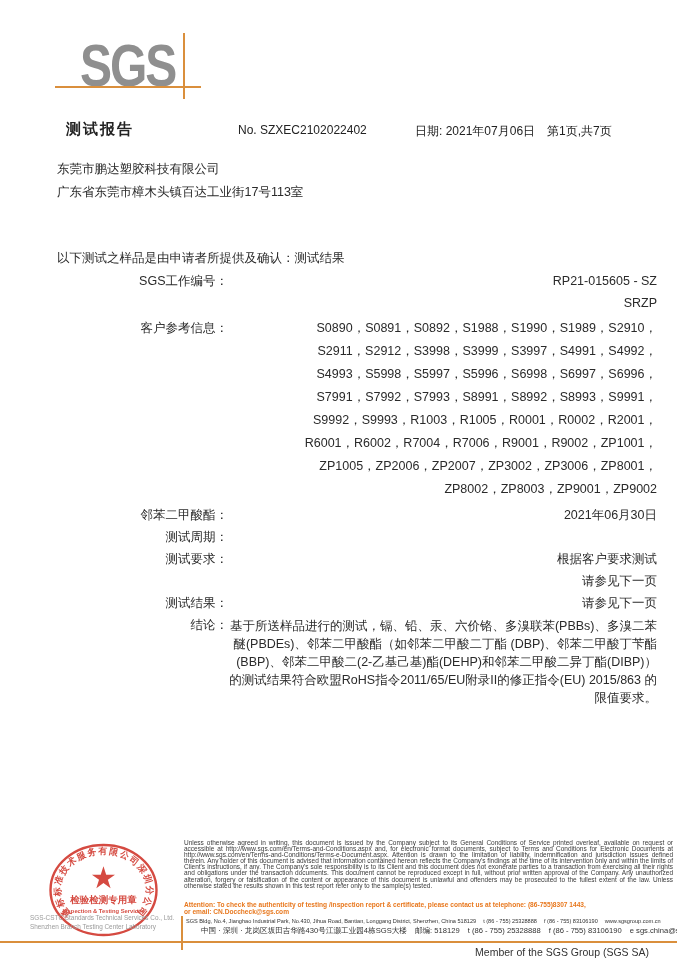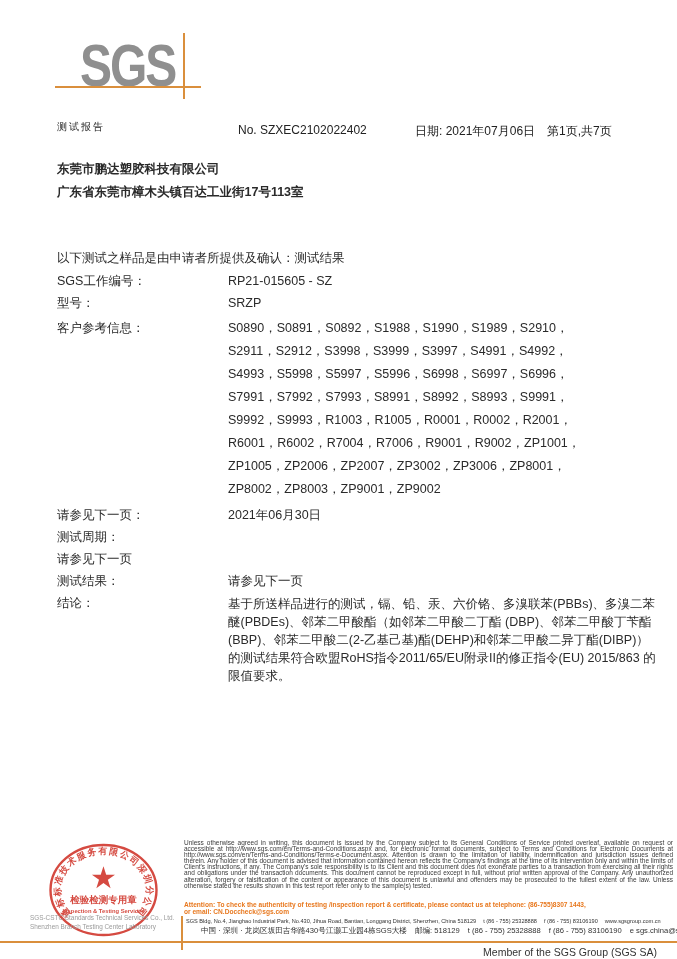--- a/index.html
+++ b/index.html
@@ -6,50 +6,50 @@
   .page{position:relative;width:677px;height:959px;background:#ffffff;overflow:hidden;
         font-family:"Liberation Sans","DejaVu Sans",sans-serif;color:#222;}
 
   
   .logo-text{position:absolute;left:80px;top:32px;font-size:48px;font-weight:bold;
              letter-spacing:-2px;color:#8f8f8f;transform:scaleY(1.22);transform-origin:top left;}
   .logo-hline{position:absolute;left:55px;top:86px;width:146px;height:2px;background:#da8f3c;}
   .logo-vline{position:absolute;left:183px;top:33px;width:2px;height:66px;background:#da8f3c;}
 
   
-  .hdr-title{position:absolute;left:57px;top:120px;font-size:10px;font-weight:normal;letter-spacing:2px;}
+  .hdr-title{position:absolute;left:66px;top:120px;font-size:15px;font-weight:bold;letter-spacing:2px;}
   .hdr-no{position:absolute;left:238px;top:123px;font-size:12px;}
   .hdr-date{position:absolute;left:415px;top:123px;font-size:12px;}
   .hdr-page{position:absolute;left:547px;top:123px;font-size:12px;}
 
   
-  .applicant{position:absolute;left:57px;top:158px;font-size:12.5px;line-height:23px;font-weight:bold;color:#2a2a2a;}
+  .applicant{position:absolute;left:57px;top:158px;font-size:12.5px;line-height:23px;font-weight:normal;color:#2a2a2a;}
 
   .sample-statement{position:absolute;left:57px;top:250px;font-size:12.5px;color:#2a2a2a;}
 
   
-  .fields{position:absolute;left:57px;top:273px;width:600px;font-size:12.5px;color:#2a2a2a;}
+  .fields{position:absolute;left:57px;top:273px;width:600px;font-size:12.5px;color:#2a2a2a;text-align:right;}
   .frow{display:flex;align-items:flex-start;margin-bottom:6px;line-height:16px;}
   .flabel{flex:0 0 171px;}
   .fvalue{flex:1;}
   .ref-line{line-height:23px;}
   .para{line-height:18px;width:432px;}
 
   
   .legal{position:absolute;left:184px;top:840px;width:489px;font-size:6.5px;line-height:6.1px;
          text-align:justify;color:#3a3a3a;}
   .attention{position:absolute;left:184px;top:902px;width:489px;font-size:6.6px;line-height:6.6px;
              font-weight:bold;color:#e8781e;}
   .addr-row1{position:absolute;left:186px;top:918px;width:486px;font-size:5.6px;color:#333;
              display:flex;gap:7px;white-space:nowrap;}
   .addr-row2{position:absolute;left:201px;top:926px;width:486px;font-size:7.6px;color:#333;
              display:flex;gap:8px;white-space:nowrap;}
   .addr-vline{position:absolute;left:181px;top:916px;width:2px;height:34px;background:#da8f3c;}
   .addr-hline{position:absolute;left:0;top:941px;width:677px;height:2px;background:#da8f3c;}
-  .member{position:absolute;right:20px;top:946px;font-size:10.5px;color:#333;}
+  .member{position:absolute;right:28px;top:946px;font-size:10.5px;color:#333;}
 
   .stamp{position:absolute;left:47px;top:842px;opacity:0.92;}
   .stamp-company{position:absolute;left:30px;top:913px;font-size:6.4px;line-height:9px;color:#9b9b9b;width:170px;}
 </style>
 </head>
 <body>
 
 <div class="page">
 
   <div class="logo-text">SGS</div>
@@ -67,42 +67,45 @@
   </div>
 
   <div class="sample-statement">以下测试之样品是由申请者所提供及确认：测试结果</div>
 
   <div class="fields">
     <div class="frow">
       <div class="flabel">SGS工作编号：</div>
       <div class="fvalue">RP21-015605 - SZ</div>
     </div>
     <div class="frow">
-      <div class="flabel">型号：</div>
       <div class="fvalue">SRZP</div>
     </div>
     <div class="frow">
       <div class="flabel ref-line">客户参考信息：</div>
       <div class="fvalue">
         <div class="ref-line">S0890，S0891，S0892，S1988，S1990，S1989，S2910，</div>
         <div class="ref-line">S2911，S2912，S3998，S3999，S3997，S4991，S4992，</div>
         <div class="ref-line">S4993，S5998，S5997，S5996，S6998，S6997，S6996，</div>
         <div class="ref-line">S7991，S7992，S7993，S8991，S8992，S8993，S9991，</div>
         <div class="ref-line">S9992，S9993，R1003，R1005，R0001，R0002，R2001，</div>
         <div class="ref-line">R6001，R6002，R7004，R7006，R9001，R9002，ZP1001，</div>
         <div class="ref-line">ZP1005，ZP2006，ZP2007，ZP3002，ZP3006，ZP8001，</div>
         <div class="ref-line">ZP8002，ZP8003，ZP9001，ZP9002</div>
       </div>
     </div>
     <div class="frow">
-      <div class="flabel">请参见下一页：</div>
+      <div class="flabel">邻苯二甲酸酯：</div>
       <div class="fvalue">2021年06月30日</div>
     </div>
     <div class="frow">
       <div class="flabel">测试周期：</div>
+    </div>
+    <div class="frow">
+      <div class="flabel">测试要求：</div>
+      <div class="fvalue">根据客户要求测试</div>
     </div>
     <div class="frow">
       <div class="fvalue">请参见下一页</div>
     </div>
     <div class="frow">
       <div class="flabel">测试结果：</div>
       <div class="fvalue">请参见下一页</div>
     </div>
     <div class="frow">
       <div class="flabel">结论：</div>

